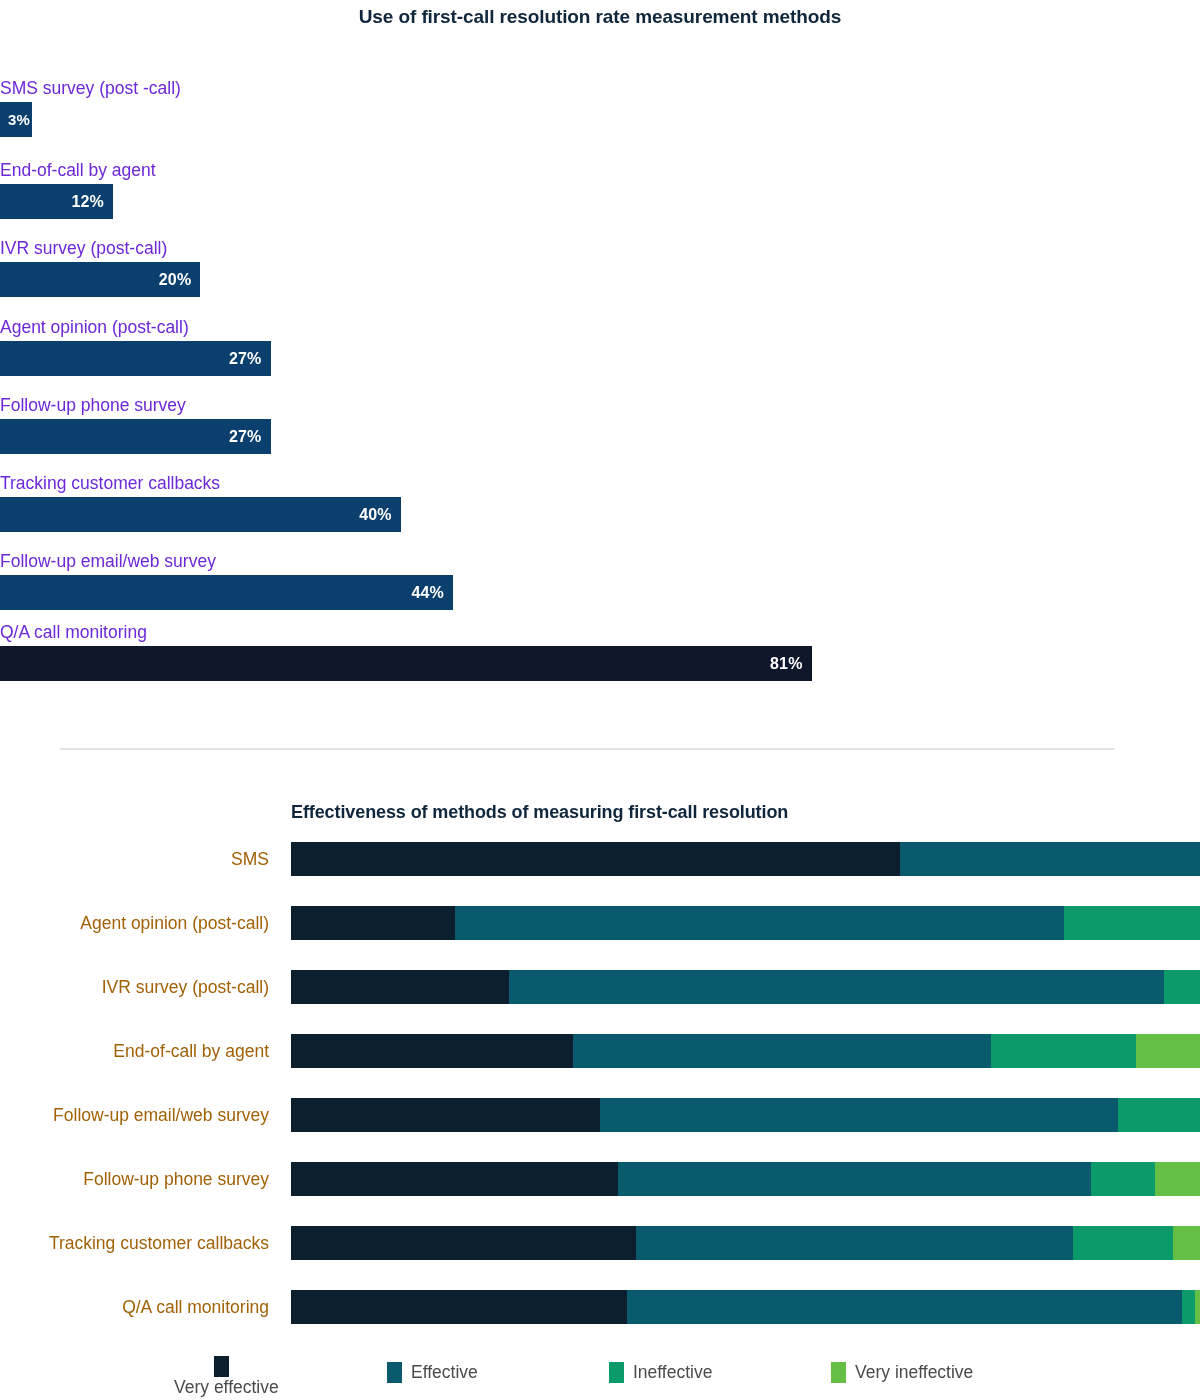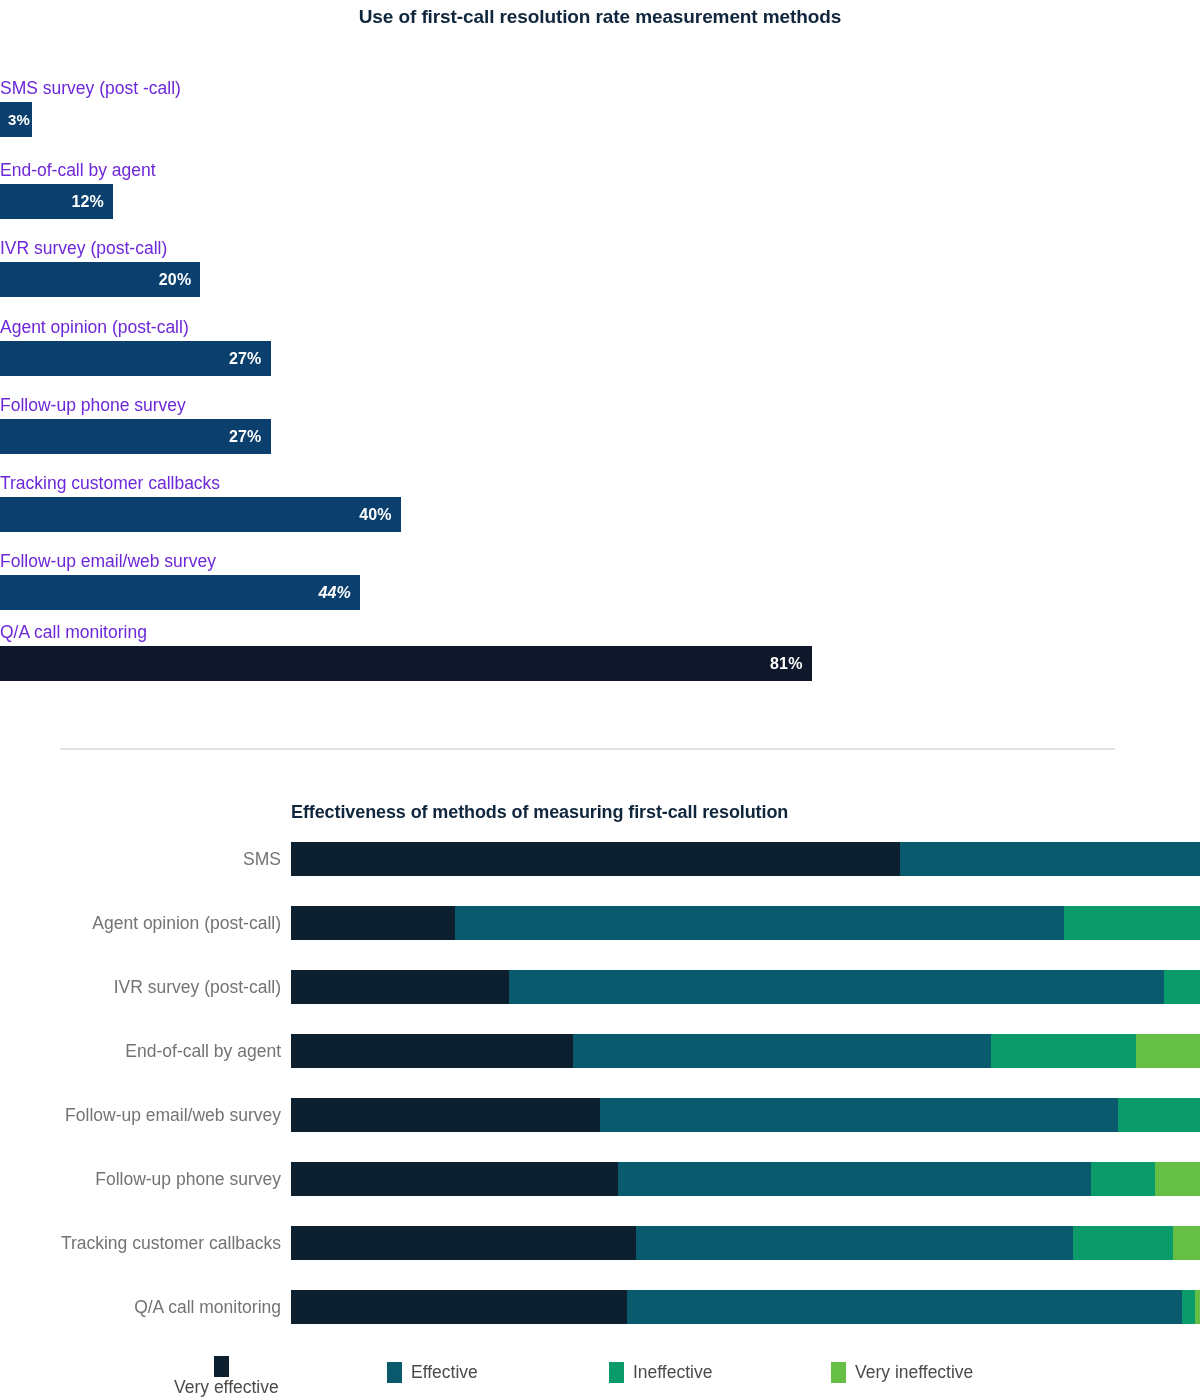--- a/index.html
+++ b/index.html
@@ -44,23 +44,23 @@
 
   
   #chart2 { position: absolute; left: 0; top: 780px; width: 1200px; height: 620px; }
   #chart2-title {
     position: absolute; left: 291px; top: 22px;
     font-size: 18px; font-weight: bold; color: #10263c;
     letter-spacing: -0.1px; white-space: nowrap;
   }
   .c2-row { position: absolute; left: 0; width: 1200px; height: 46px; }
   .c2-cat {
-    position: absolute; left: 16px; top: 0; width: 265px; height: 46px;
+    position: absolute; left: 4px; top: 0; width: 265px; height: 46px;
     display: flex; align-items: center; justify-content: flex-end;
-    font-size: 17.5px; color: #737373; white-space: nowrap;
+    font-size: 17.5px; color: #a16207; white-space: nowrap;
   }
   .c2-track {
     position: absolute; left: 291px; top: 6px;
     height: 34px; width: 909px;
     display: flex; overflow: hidden;
   }
   .seg { height: 34px; flex: 0 0 auto; }
 
   
   #legend { position: absolute; left: 0; top: 1356px; width: 1200px; height: 34px; }
@@ -112,21 +112,21 @@
           </div>
         </div>
         <div class="c1-group" style="top: 473px;">
           <div class="c1-label">Tracking customer callbacks</div>
           <div class="c1-bar" style="width: 400.8px; background: rgb(10, 63, 110);">
             <span class="c1-val">40%</span>
           </div>
         </div>
         <div class="c1-group" style="top: 551px;">
           <div class="c1-label">Follow-up email/web survey</div>
-          <div class="c1-bar" style="width: 360px; background: rgb(10, 63, 110); font-style: italic;">
+          <div class="c1-bar" style="width: 453px; background: rgb(10, 63, 110);">
             <span class="c1-val">44%</span>
           </div>
         </div>
         <div class="c1-group" style="top: 622px;">
           <div class="c1-label">Q/A call monitoring</div>
           <div class="c1-bar" style="width: 811.62px; background: #0f172a;">
             <span class="c1-val">81%</span>
           </div>
         </div>
       </div>

